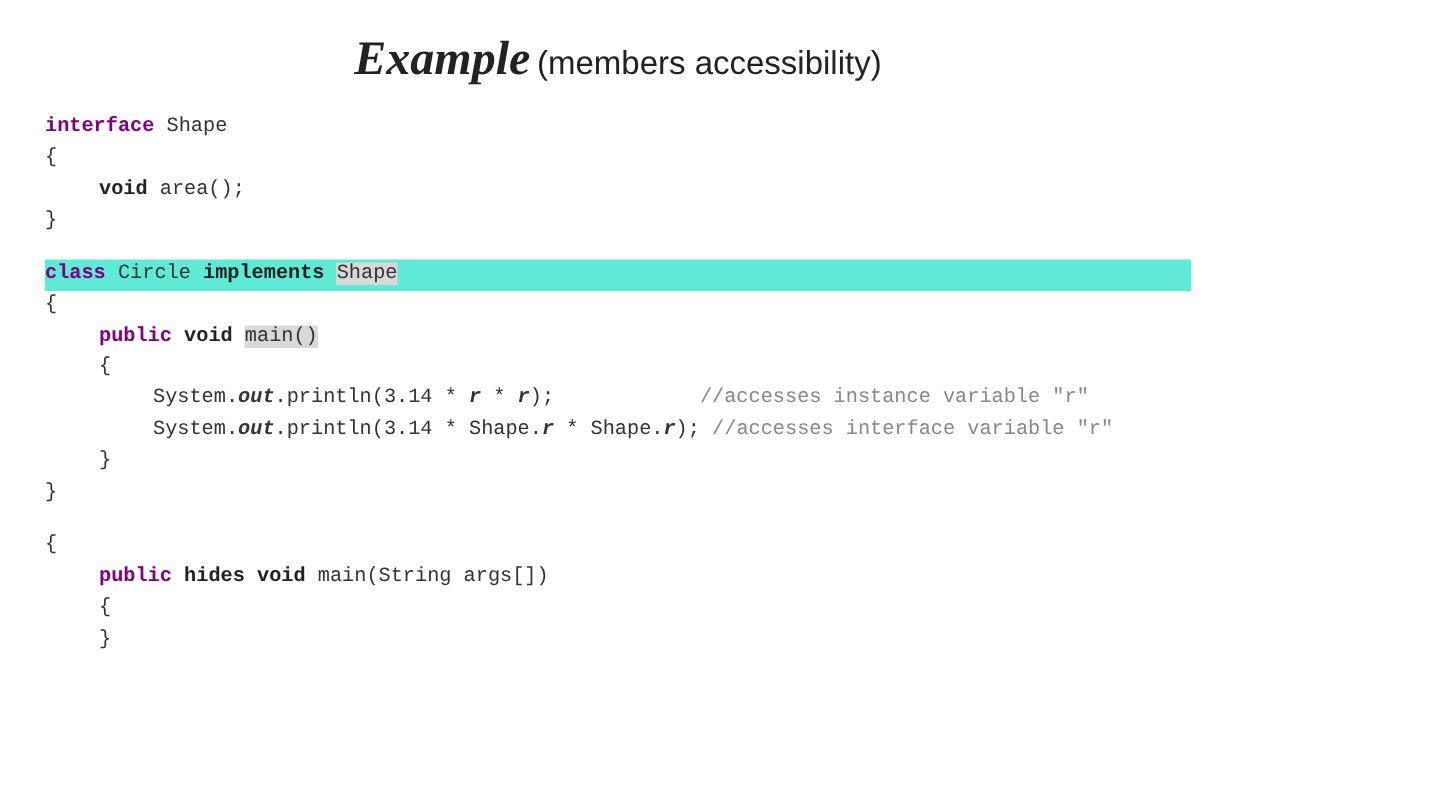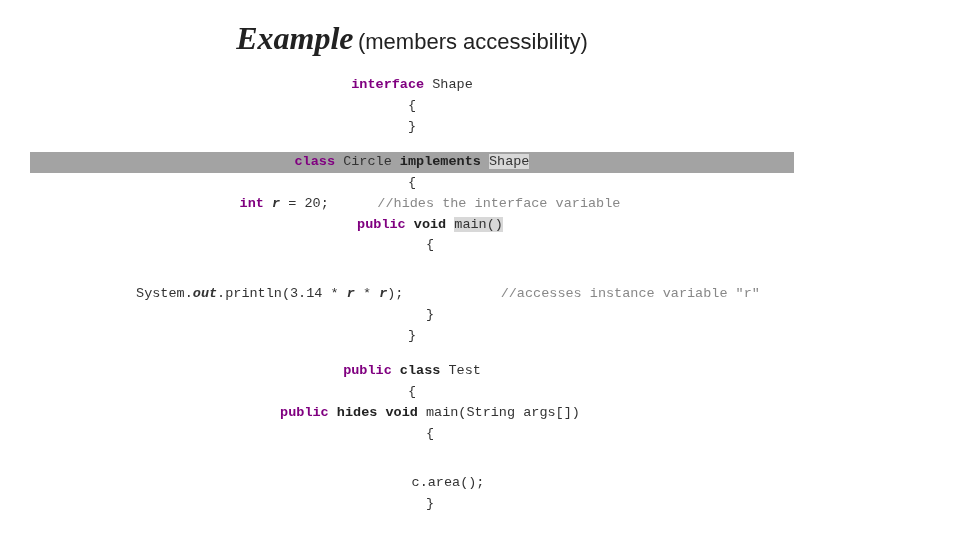--- a/index.html
+++ b/index.html
@@ -50,82 +50,78 @@
     .kw-bold   { font-weight: bold; color: #222; }
     .kw-italic { font-style: italic; font-weight: bold; }
     .comment   { color: #888; font-style: normal; font-family: 'Courier New', monospace; }
     .highlight-bg {
       background: #d8d8d8;
       display: inline;
     }
 
     .code-block {
       margin-bottom: 4px;
-      text-align: center;
     }
 
     .indent1 { padding-left: 36px; }
-    .indent2 { padding-left: 72px; margin-top: 28px; }
+    .indent2 { padding-left: 72px; }
 
     .line { display: block; }
-    .line-hl { display: block; background: #a3a3a3; }
+    .line-hl { display: block; background: #5eead4; }
   </style>
 </head>
 <body>
 
 <div class="page">
 
   <div class="title-area">
     <span class="title-main">Example</span>
     <span class="title-sub"> (members accessibility)</span>
   </div>
 
   <div class="code-area">
 
     <div class="code-block">
       <span class="line">
         <span class="kw-purple">interface</span> Shape
       </span>
       <span class="line">{</span>
+      <span class="line indent1">
+        <span class="kw-bold">void</span> area();
+      </span>
       <span class="line">}</span>
     </div>
 
     <div style="height:10px"></div>
 
     <div class="code-block">
       <span class="line-hl">
         <span class="kw-purple">class</span> Circle <span class="kw-bold">implements</span> <span class="highlight-bg">Shape</span>
       </span>
       <span class="line">{</span>
       <span class="line indent1">
-        <span class="kw-purple">int</span> <span class="kw-italic">r</span> = 20;&nbsp;&nbsp;&nbsp;&nbsp;&nbsp; <span class="comment">//hides the interface variable</span>
-      </span>
-      <span class="line indent1">
         <span class="kw-purple">public</span> <span class="kw-bold">void</span> <span class="highlight-bg">main()</span>
       </span>
       <span class="line indent1">{</span>
       <span class="line indent2">
         System.<span class="kw-italic">out</span>.println(3.14 * <span class="kw-italic">r</span> * <span class="kw-italic">r</span>);&nbsp;&nbsp;&nbsp;&nbsp;&nbsp;&nbsp;&nbsp;&nbsp;&nbsp;&nbsp;&nbsp;&nbsp;<span class="comment">//accesses instance variable "r"</span>
+      </span>
+      <span class="line indent2">
+        System.<span class="kw-italic">out</span>.println(3.14 * Shape.<span class="kw-italic">r</span> * Shape.<span class="kw-italic">r</span>); <span class="comment">//accesses interface variable "r"</span>
       </span>
       <span class="line indent1">}</span>
       <span class="line">}</span>
     </div>
 
     <div style="height:10px"></div>
 
     <div class="code-block">
-      <span class="line">
-        <span class="kw-purple">public</span> <span class="kw-bold">class</span> Test
-      </span>
       <span class="line">{</span>
       <span class="line indent1">
         <span class="kw-purple">public</span> <span class="kw-bold">hides</span> <span class="kw-bold">void</span> main(String args[])
       </span>
       <span class="line indent1">{</span>
-      <span class="line indent2">
-        c.area();
-      </span>
       <span class="line indent1">}</span>
 
     </div>
 
   </div>
 </div>
 
 </body></html>

